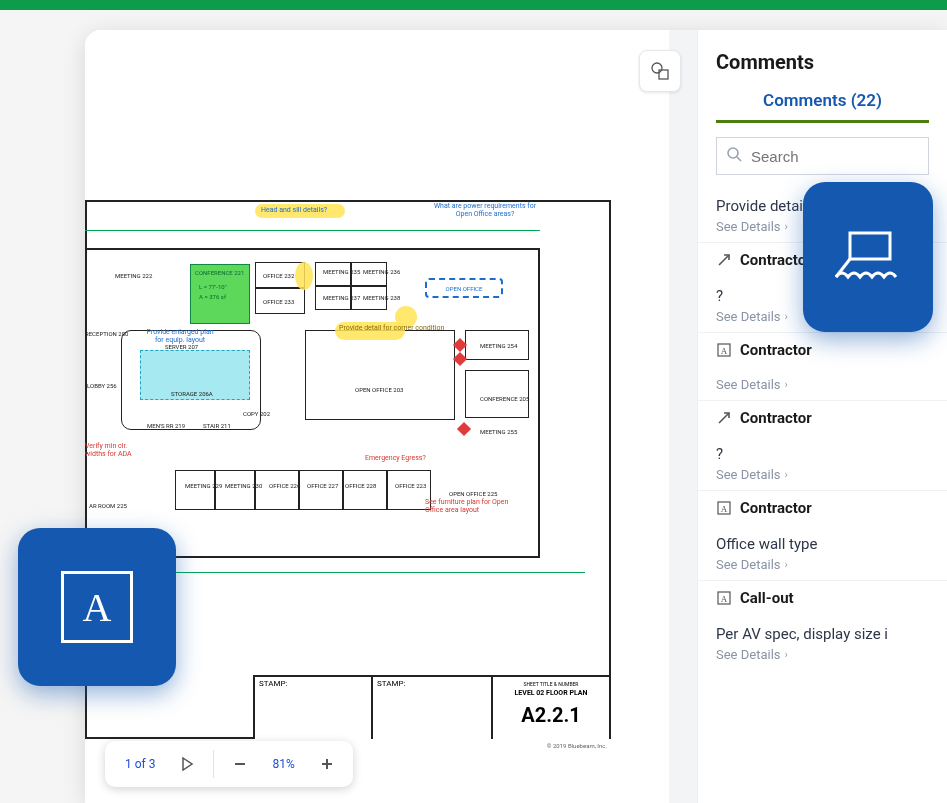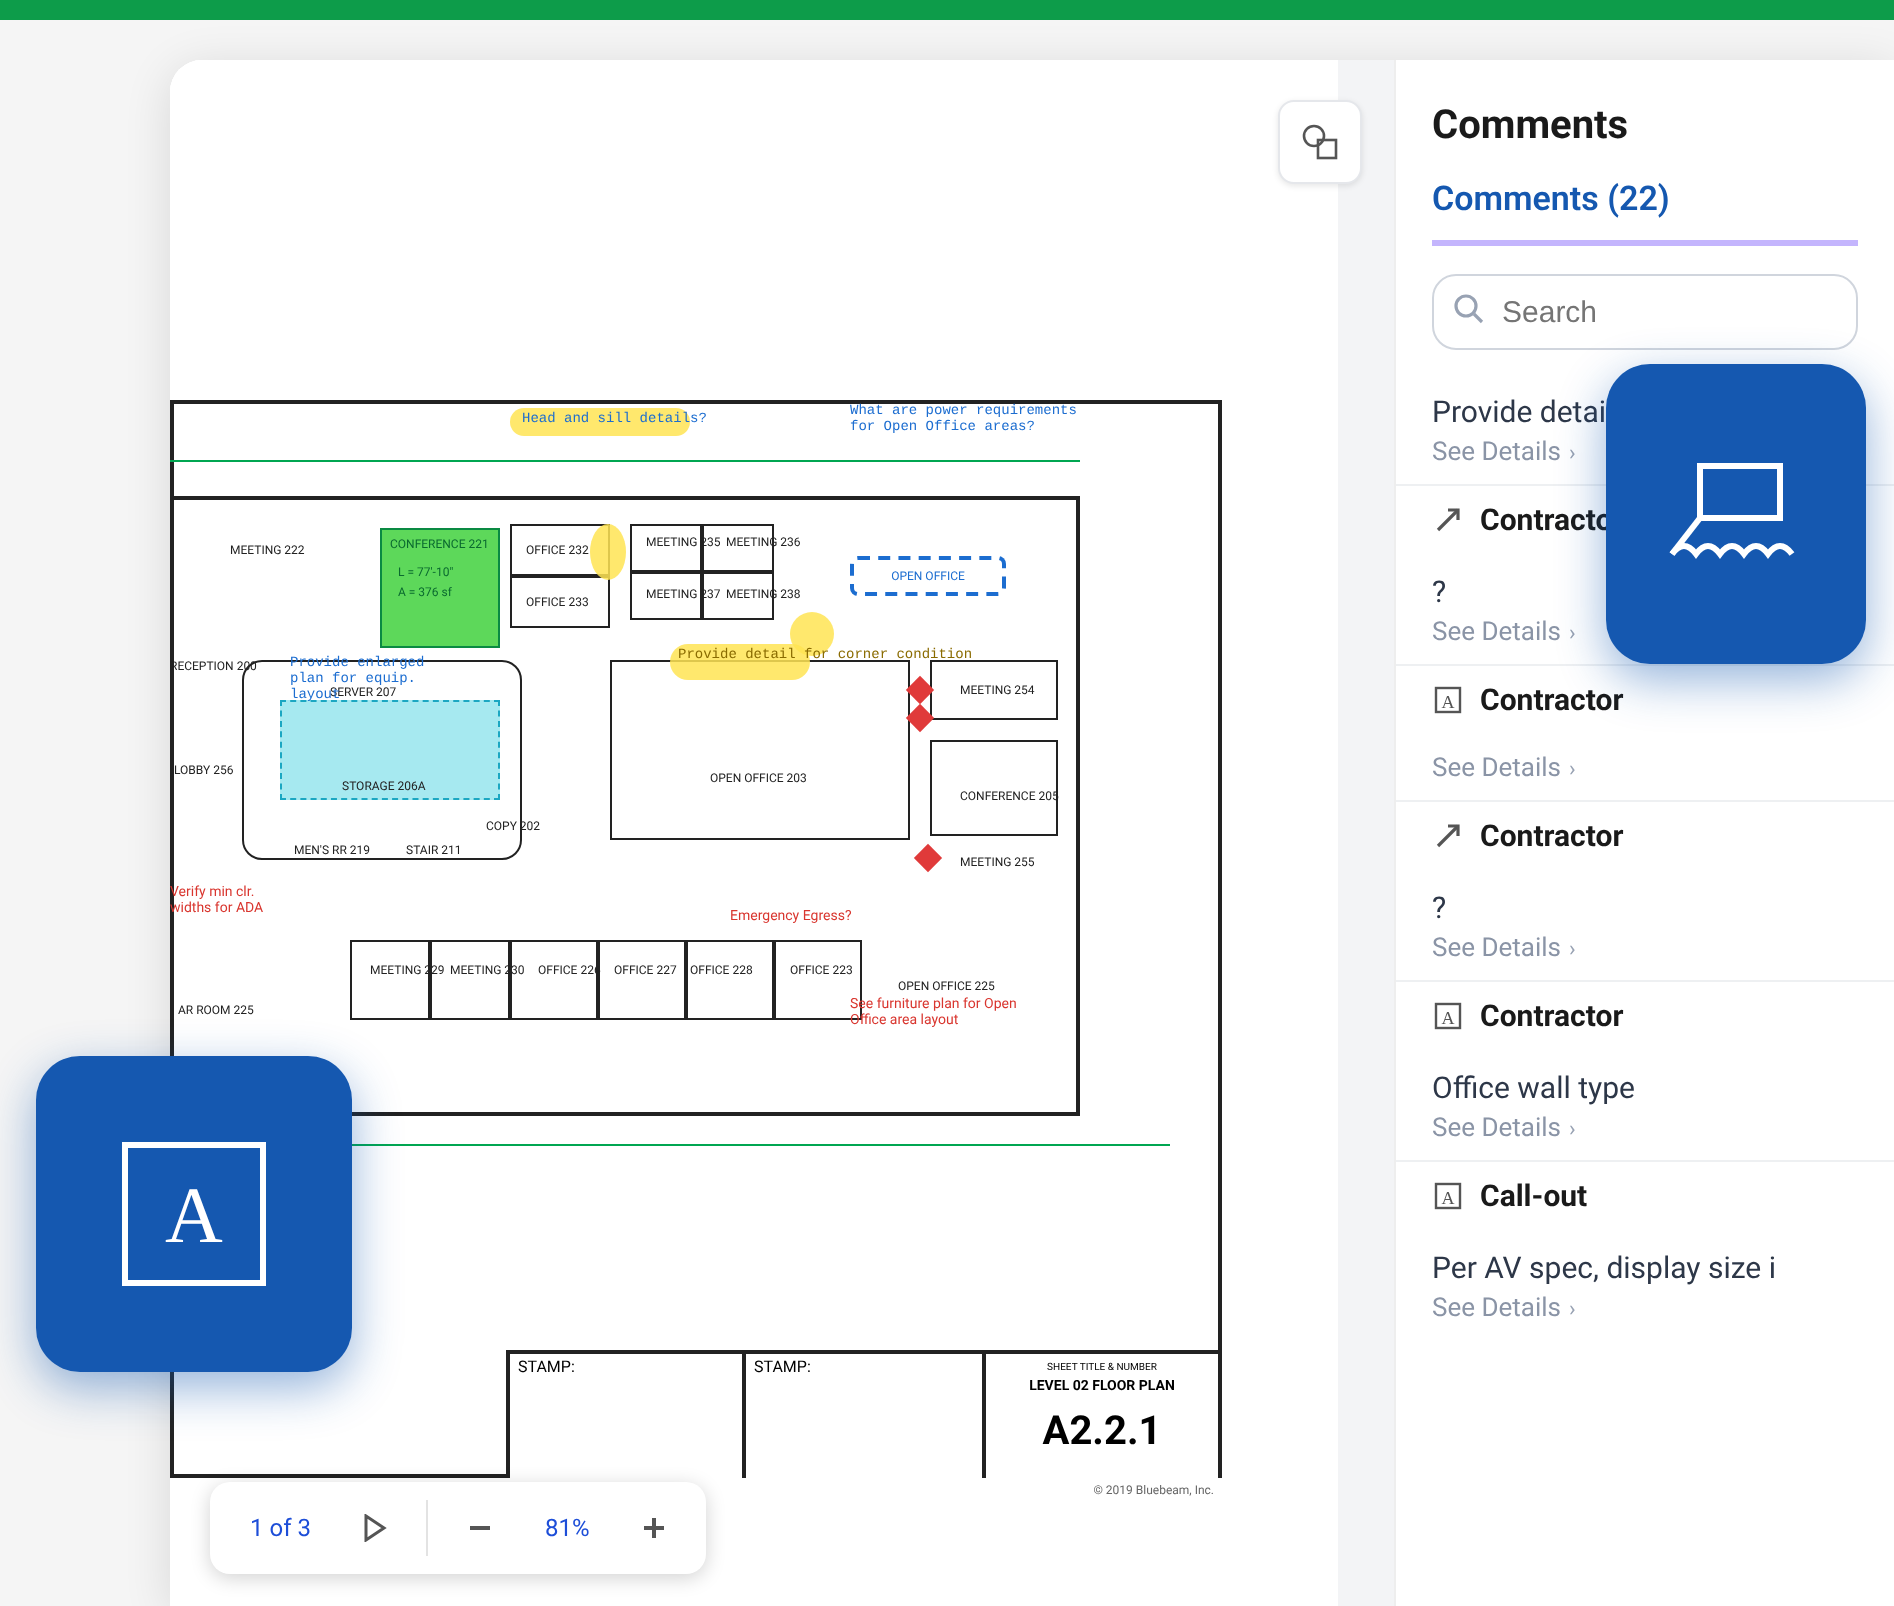--- a/index.html
+++ b/index.html
@@ -103,22 +103,22 @@
   .red-diamond {
     position: absolute;
     width: 10px; height: 10px;
     background: #e03a3a;
     transform: rotate(45deg);
   }
   .cloud-anno {
     position: absolute;
     font-size: 7px;
     color: #1c6dd0;
+    text-align: center;
     white-space: nowrap;
-    font-family: Liberation Mono, monospace;
   }
   .red-anno {
     position: absolute;
     font-size: 7px;
     color: #d9362f;
     white-space: nowrap;
   }
   .titleblock {
     position: absolute;
     right: 58px; bottom: 64px;
@@ -209,33 +209,33 @@
     font-size: 20px;
     font-weight: 700;
     color: #1a1a1a;
     padding: 20px 18px 10px 18px;
   }
   .panel-tab {
     font-size: 17px;
     font-weight: 600;
     color: #1558b0;
     padding: 6px 0 10px 0;
-    text-align: left;
-    border-bottom: 3px solid #c4b5fd;
+    text-align: center;
+    border-bottom: 3px solid #4d7c0f;
     margin: 0 18px 0 18px;
   }
   .search-wrap {
     margin: 14px 18px 8px 18px;
     position: relative;
   }
   .search-input {
     width: 100%;
     height: 38px;
     border: 1px solid #d0d5dd;
-    border-radius: 12px;
+    border-radius: 0;
     padding: 0 12px 0 34px;
     font-size: 15px;
     color: #000000;
   }
   .search-icon-wrap {
     position: absolute;
     left: 10px; top: 50%; transform: translateY(-50%);
     color: #98a2b3;
   }
   .comment-list {

